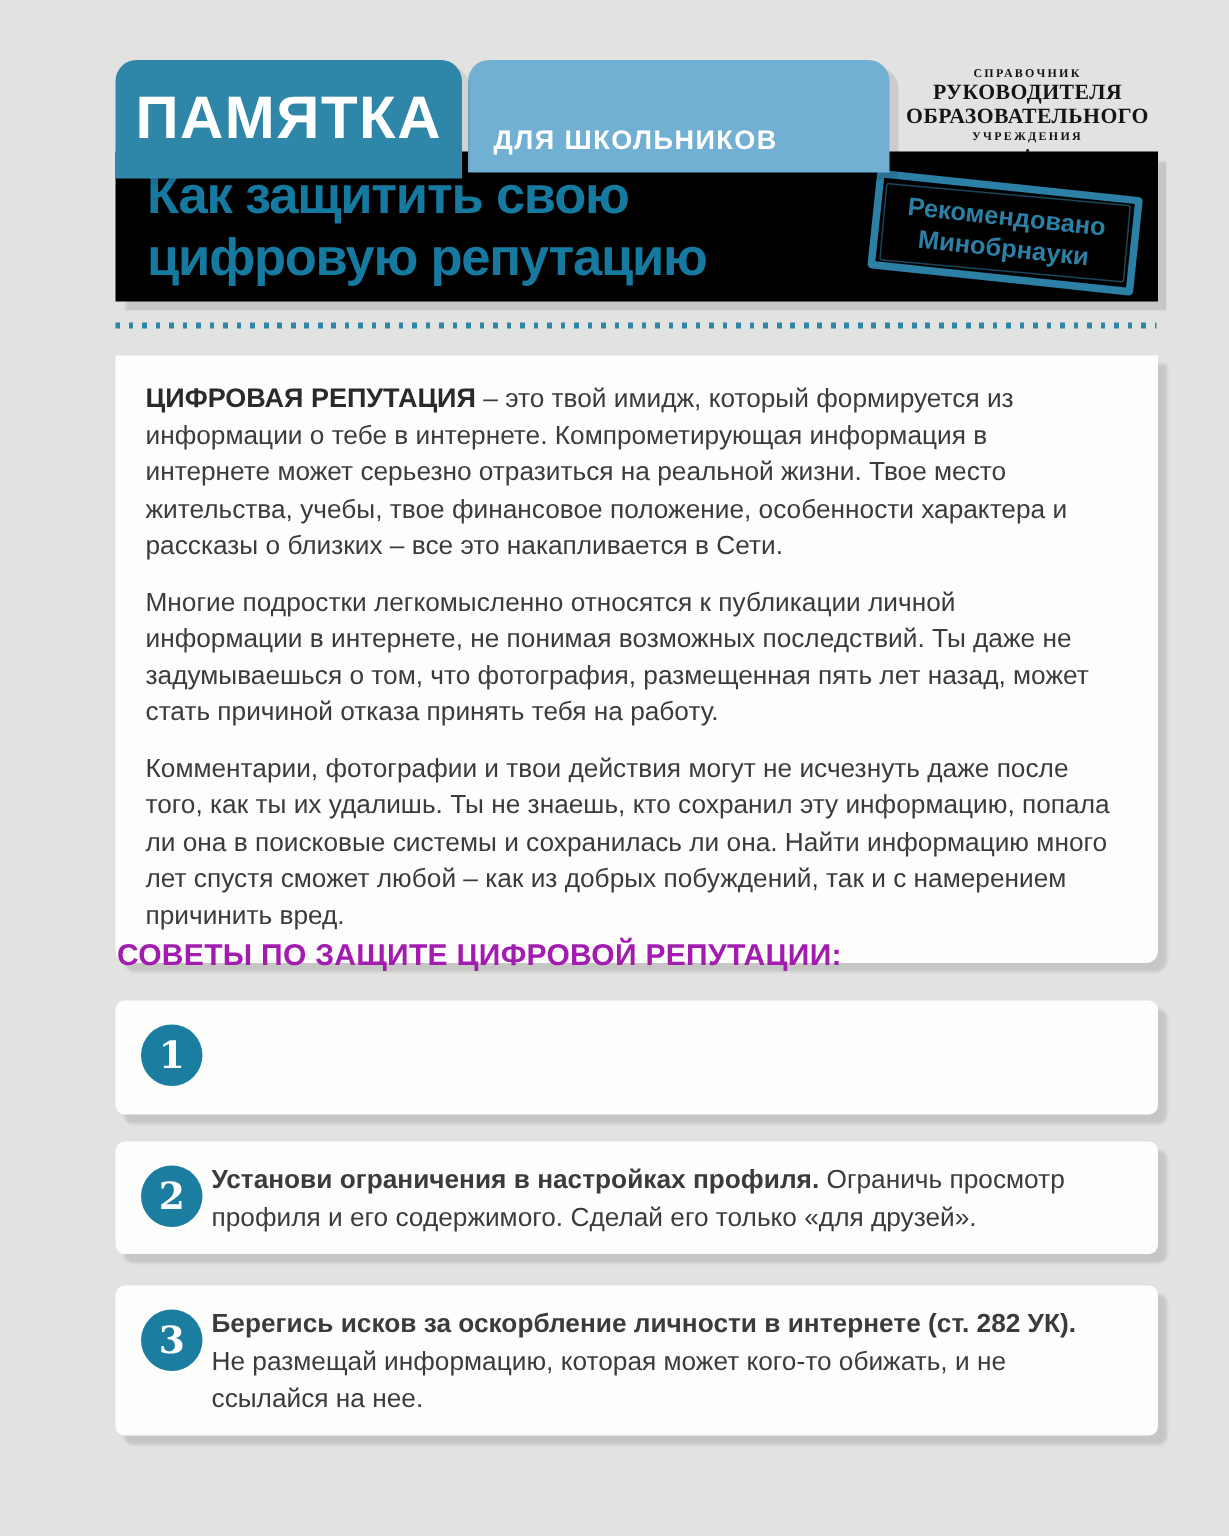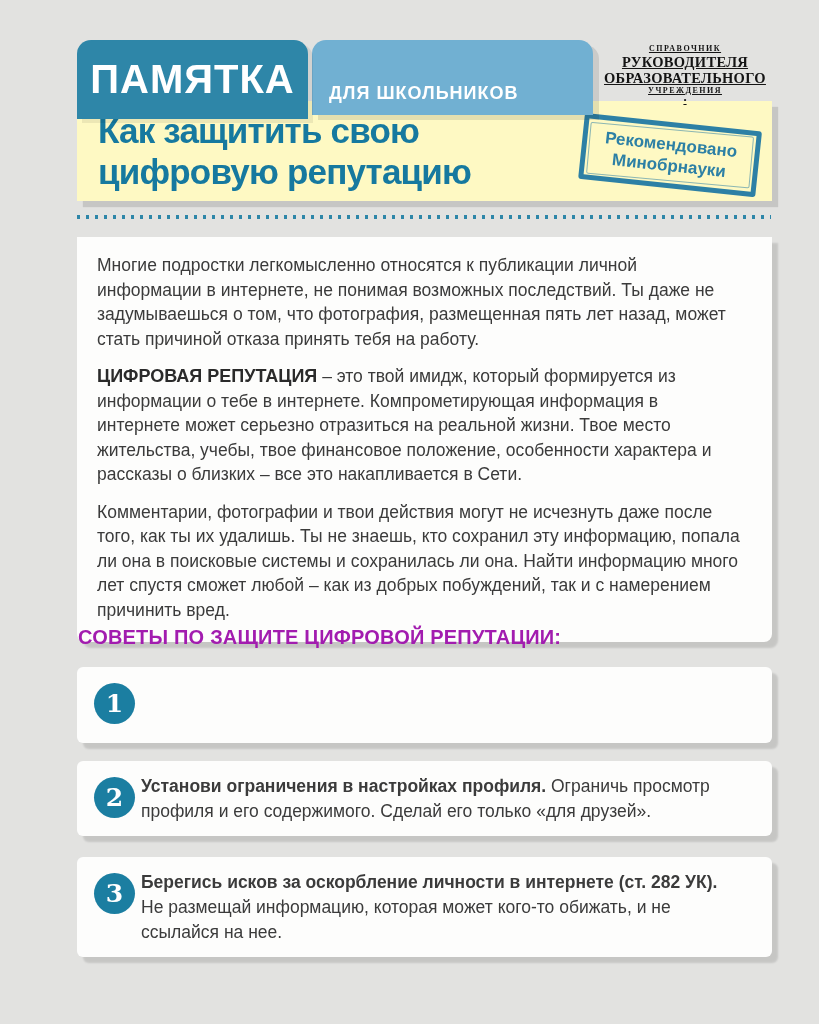--- a/index.html
+++ b/index.html
@@ -28,30 +28,30 @@
     z-index:2;
   }
   .tab-blue .t {
     position:absolute; left:17px; bottom:11px;
     color:#fff; font-weight:bold; font-size:18px; letter-spacing:1px;
   }
 
   
   .logo {
     position:absolute; left:600px; top:44px; width:170px; text-align:center;
-    color:#141414; font-family:"Liberation Serif", serif; z-index:3;text-decoration:underline;
+    color:#141414; font-family:"Liberation Serif", serif; z-index:3;
   }
   .logo .small { font-size:8px; font-weight:bold; letter-spacing:1.5px; line-height:10px; }
   .logo .big   { font-size:14.5px; font-weight:bold; letter-spacing:0.3px; line-height:16px; }
   .logo .dot   { font-size:9px; line-height:9px; }
 
   
   .header-card {
     position:absolute; left:77px; top:101px; width:695px; height:100px;
-    background:#fef9c3; box-shadow:6px 6px 1px rgba(0,0,0,0.12); z-index:1;
+    background:#000000; box-shadow:6px 6px 1px rgba(0,0,0,0.12); z-index:1;
   }
   .main-title {
     position:absolute; left:21px; top:9px;
     font-size:35px; line-height:41px; font-weight:bold;
     color:#16799f; letter-spacing:-0.8px;
   }
   .stamp {
     position:absolute; left:508px; top:12px; width:178px; height:66px;
     border:5px solid #2d80a5; border-radius:3px;
     transform:rotate(6deg); transform-origin:left top;
@@ -130,22 +130,22 @@
     </div>
     <div class="stamp">
       <div class="s-line">Рекомендовано</div>
       <div class="s-line">Минобрнауки</div>
     </div>
   </div>
 
   <div class="dots"></div>
 
   <div class="intro-card">
+    <p><b class="lead-bold">ЦИФРОВАЯ РЕПУТАЦИЯ</b><span> – это твой имидж, который формируется из информации о тебе в интернете. Компрометирующая информация в интернете может серьезно отразиться на реальной жизни. Твое место жительства, учебы, твое финансовое положение, особенности характера и рассказы о близких – все это накапливается в Сети.</span></p>
     <p>Многие подростки легкомысленно относятся к публикации личной информации в интернете, не понимая возможных последствий. Ты даже не задумываешься о том, что фотография, размещенная пять лет назад, может стать причиной отказа принять тебя на работу.</p>
-    <p><b class="lead-bold">ЦИФРОВАЯ РЕПУТАЦИЯ</b><span> – это твой имидж, который формируется из информации о тебе в интернете. Компрометирующая информация в интернете может серьезно отразиться на реальной жизни. Твое место жительства, учебы, твое финансовое положение, особенности характера и рассказы о близких – все это накапливается в Сети.</span></p>
     <p>Комментарии, фотографии и твои действия могут не исчезнуть даже после того, как ты их удалишь. Ты не знаешь, кто сохранил эту информацию, попала ли она в поисковые системы и сохранилась ли она. Найти информацию много лет спустя сможет любой – как из добрых побуждений, так и с намерением причинить вред.</p>
   </div>
 
   <div class="tips-heading">СОВЕТЫ ПО ЗАЩИТЕ ЦИФРОВОЙ РЕПУТАЦИИ:</div>
 
   <div class="tip-card tip-1">
     <div class="tip-num">1</div>
   </div>
 
   <div class="tip-card tip-2">

